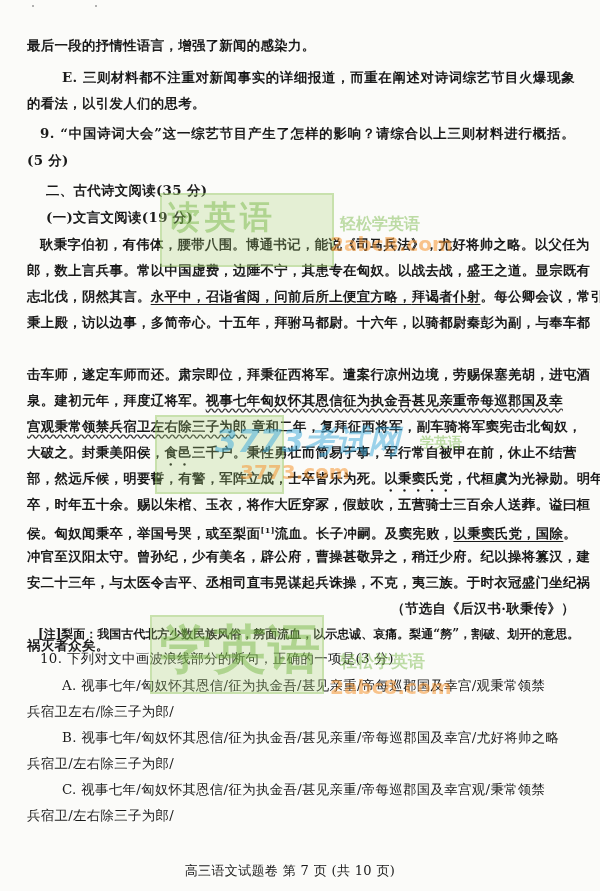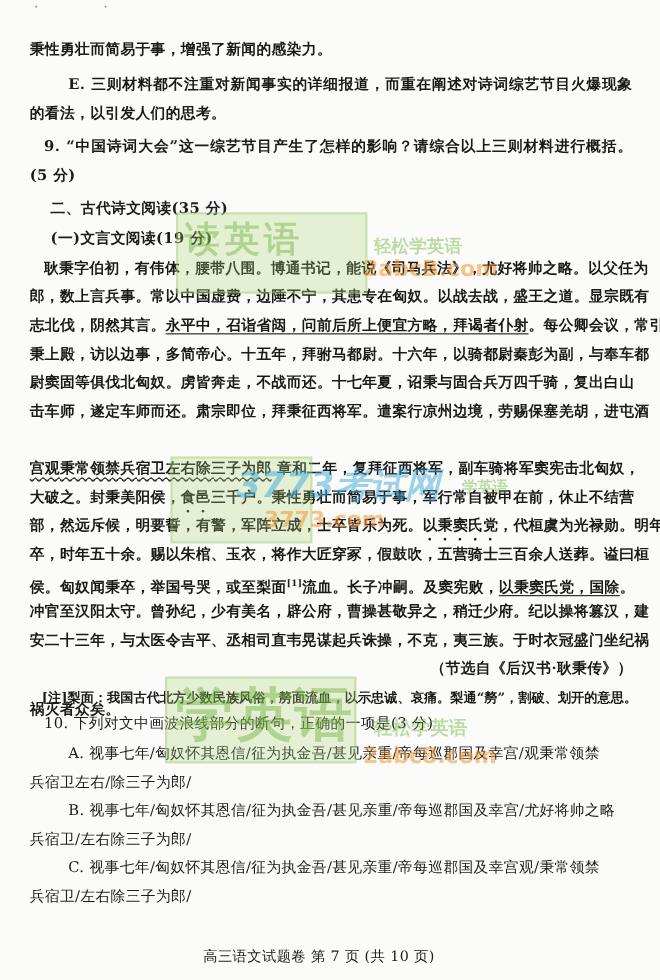--- a/index.html
+++ b/index.html
@@ -36,35 +36,35 @@
   .wm-green { color: rgba(110, 180, 60, 0.45); }
   .wm-orange { color: rgba(245, 150, 50, 0.55); }
   .wm-blue { color: rgba(60, 170, 220, 0.5); }
   .speck { position: absolute; width: 2px; height: 2px; background: #999; border-radius: 1px; }
 </style>
 </head>
 <body>
 
 <div class="page">
 
-  <div class="line" style="top:36px;">秉性勇壮而简易于事，增强了新闻的感染力。</div>
+  <div class="line" style="top:36px;">最后一段的抒情性语言，增强了新闻的感染力。</div>
   <div class="line ind2 justify" style="top:68px; width:513px;">E. 三则材料都不注重对新闻事实的详细报道，而重在阐述对诗词综艺节目火爆现象</div>
   <div class="line" style="top:94px;">的看法，以引发人们的思考。</div>
   <div class="line ind1 justify" style="top:124px; width:535px;">9. “中国诗词大会”这一综艺节目产生了怎样的影响？请综合以上三则材料进行概括。</div>
   <div class="line" style="top:151px;">(5 分)</div>
 
   <div class="line sec" style="top:181px;">二、古代诗文阅读(35 分)</div>
   <div class="line sec" style="top:208px;">(一)文言文阅读(19 分)</div>
 
   <div class="line ind1 justify" style="top:235px; width:535px;">耿秉字伯初，有伟体，腰带八围。博通书记，能说《司马兵法》，尤好将帅之略。以父任为</div>
   <div class="line justify" style="top:261px;">郎，数上言兵事。常以中国虚费，边陲不宁，其患专在匈奴。以战去战，盛王之道。显宗既有</div>
   <div class="line" style="top:287px;"><span>志北伐，阴然其言。</span><span class="ul">永平中，召诣省闼，问前后所上便宜方略，</span><span class="ul">拜谒者仆射</span><span>。每公卿会议，常引</span></div>
   <div class="line justify" style="top:313px;">秉上殿，访以边事，多简帝心。十五年，拜驸马都尉。十六年，以骑都尉秦彭为副，与奉车都</div>
-  <div class="line justify" style="top:339px;">尉窦固等俱伐北匈奴。虏皆奔走，不战而还。十七年夏，诏秉与固合兵万四千骑，复出白山</div>
   <div class="line justify" style="top:365px;">击车师，遂定车师而还。肃宗即位，拜秉征西将军。遣案行凉州边境，劳赐保塞羌胡，进屯酒</div>
+  <div class="line" style="top:391px;"><span>泉。建初元年，拜度辽将军。</span><span class="wavy">视事七年匈奴怀其恩信征为执金吾甚见亲重帝每巡郡国及幸</span></div>
   <div class="line" style="top:417px;text-align:center;"><span class="wavy">宫观秉常领禁兵宿卫左右除三子为郎</span> <span>章和二年，复拜征西将军，副车骑将军窦宪击北匈奴，</span></div>
   <div class="line" style="top:443px;"><span>大破之。封秉美阳侯，</span><span class="dot">食邑</span><span>三千户。秉性勇壮而简易于事，军行常自被甲在前，休止不结营</span></div>
   <div class="line" style="top:469px;"><span>部，然远斥候，明要誓，有警，军阵立成，士卒皆乐为死。</span><span class="dot">以秉窦氏党</span><span>，代桓虞为光禄勋。明年夏</span></div>
   <div class="line justify" style="top:495px;">卒，时年五十余。赐以朱棺、玉衣，将作大匠穿冢，假鼓吹，五营骑士三百余人送葬。谥曰桓</div>
   <div class="line" style="top:521px;"><span>侯。匈奴闻秉卒，举国号哭，或至梨面</span><sup style="font-size:8px;">[1]</sup><span>流血。长子冲嗣。及窦宪败，</span><span class="ul">以秉窦氏党，国除</span><span>。</span></div>
   <div class="line justify" style="top:547px;">冲官至汉阳太守。曾孙纪，少有美名，辟公府，曹操甚敬异之，稍迁少府。纪以操将篡汉，建</div>
   <div class="line justify" style="top:573px;">安二十三年，与太医令吉平、丞相司直韦晃谋起兵诛操，不克，夷三族。于时衣冠盛门坐纪祸</div>
   <div class="line" style="top:599px;margin-top:37px;">祸灭者众矣。</div>
   <div class="line src" style="top:599px;">（节选自《后汉书·耿秉传》）</div>
 

